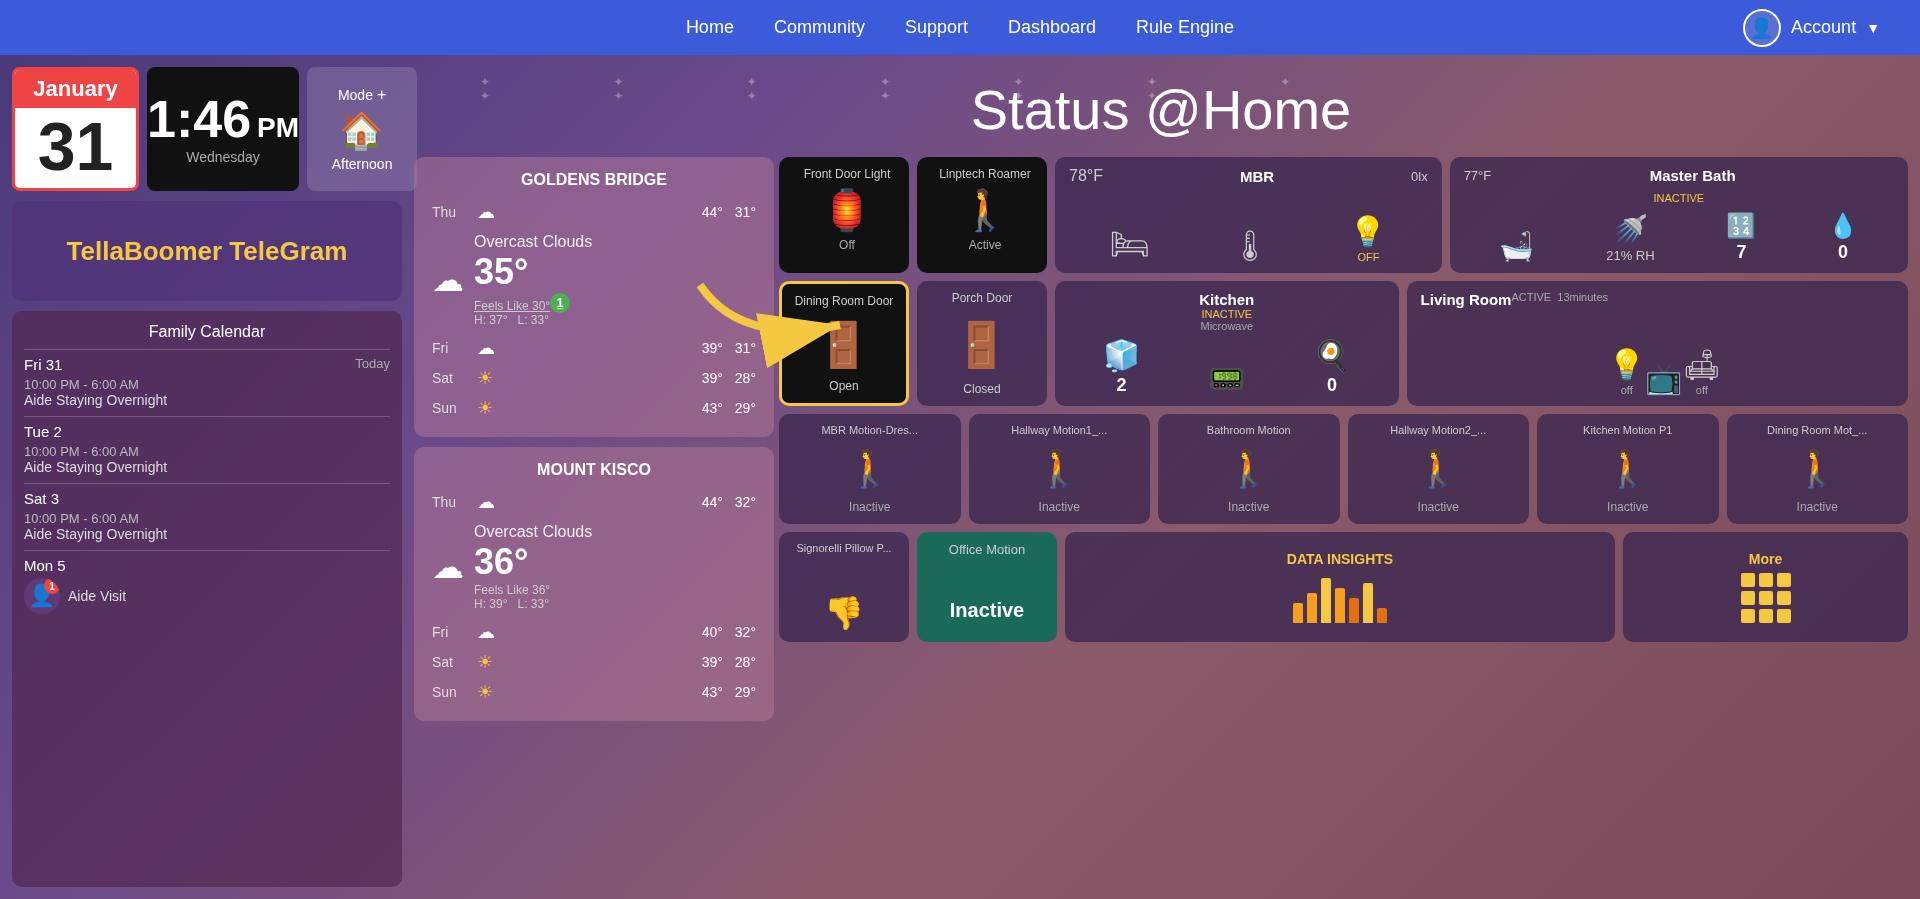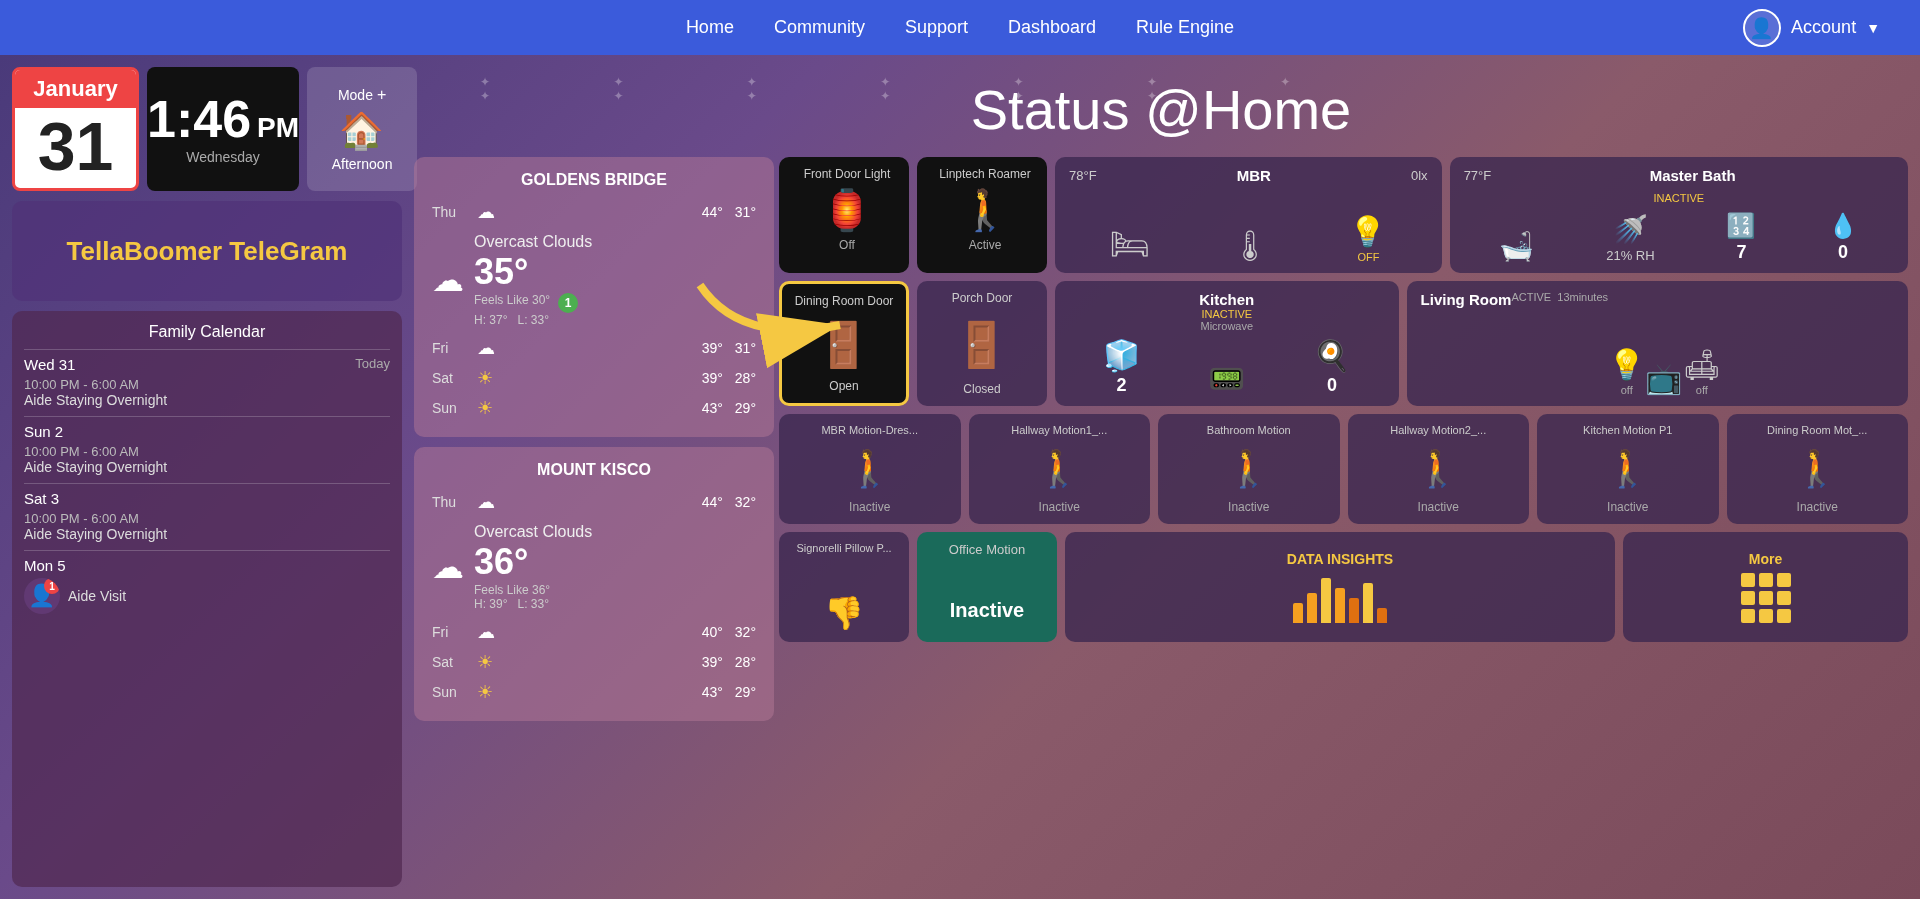--- a/index.html
+++ b/index.html
@@ -228,29 +228,29 @@
       </div>
     </div>
 
     <div class="telegram-widget">
       <span>TellaBoomer TeleGram</span>
     </div>
 
     <div class="calendar-events">
       <div class="cal-title">Family Calendar</div>
       <div class="cal-date-header">
-        <span>Wed 31</span>
+        <span>Fri 31</span>
         <span class="cal-today-badge">Today</span>
       </div>
       <div class="cal-event">
         <div class="cal-event-time">10:00 PM - 6:00 AM</div>
         <div>Aide Staying Overnight</div>
       </div>
       <div class="cal-date-header">
-        <span>Sun 2</span>
+        <span>Tue 2</span>
       </div>
       <div class="cal-event">
         <div class="cal-event-time">10:00 PM - 6:00 AM</div>
         <div>Aide Staying Overnight</div>
       </div>
       <div class="cal-date-header">
         <span>Sat 3</span>
       </div>
       <div class="cal-event">
         <div class="cal-event-time">10:00 PM - 6:00 AM</div>
@@ -289,21 +289,21 @@
                 <span>31°</span>
               </span>
           </div>
           <div style="display:flex;align-items:center;gap:10px;margin:6px 0;">
             <span style="font-size:32px;">☁</span>
             <div>
               <div class="weather-desc">Overcast Clouds</div>
               <div style="display:flex;align-items:center;gap:6px;">
                 <span style="font-size:36px;font-weight:bold;">35°</span>
               </div>
-              <div style="font-size:12px;color:#ccc;display:flex;gap:8px;align-items:flex-start;">
+              <div style="font-size:12px;color:#ccc;display:flex;gap:0;align-items:flex-end;text-decoration:underline;">
                 <span>Feels Like 30°</span>
                 <span class="weather-badge">1</span>
               </div>
               <div style="font-size:12px;color:#ccc;">H: 37° &nbsp; L: 33°</div>
             </div>
           </div>
           <div class="weather-row">
             <span class="weather-day">Fri</span>
             <span class="weather-icon">☁</span>
             <span class="weather-temp">
@@ -388,21 +388,21 @@
           </div>
 
           <div class="top-tile dark" style="width:130px;flex-shrink:0;">
             <div class="tile-title">Linptech Roamer</div>
             <div style="font-size:40px;margin:4px 0;">🚶</div>
             <div class="tile-status" style="font-size:12px;color:#aaa;">Active</div>
           </div>
 
           <div class="mbr-section" style="flex:1;">
             <div class="mbr-header">
-              <span style="font-size:13px;color:#ccc;">78°F</span>
+              <span style="font-size:16px;color:#ccc;">78°F</span>
               <span class="section-title">MBR</span>
               <span style="font-size:13px;color:#ccc;">0lx</span>
             </div>
             <div class="mbr-icons-row">
               <div class="mbr-icon-item">
                 <span style="font-size:32px;">🛏</span>
               </div>
               <div class="mbr-icon-item">
                 <span style="font-size:30px;">🌡</span>
               </div>

